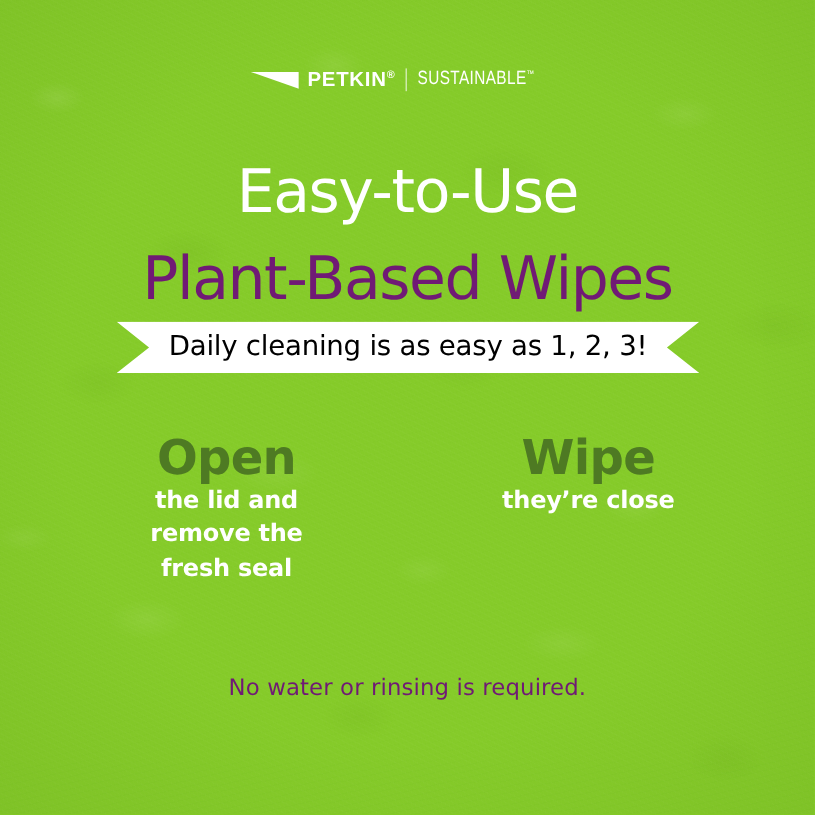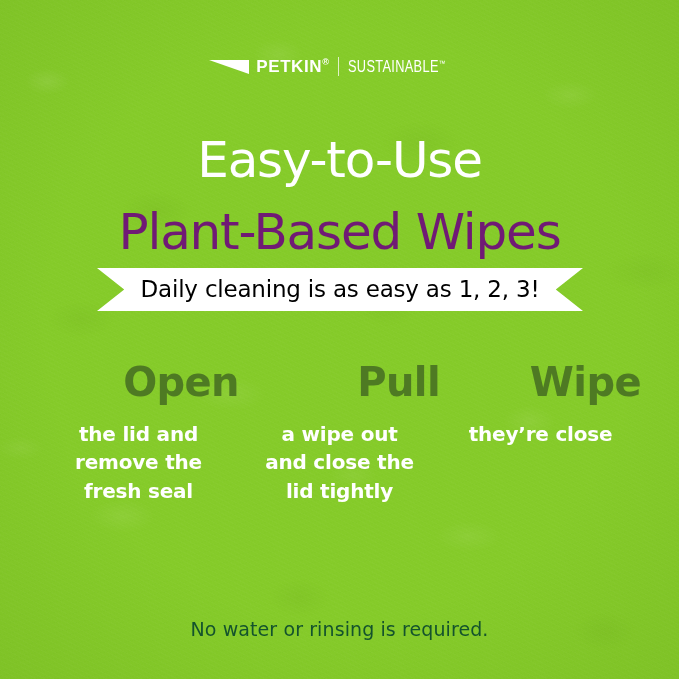--- a/index.html
+++ b/index.html
@@ -170,39 +170,37 @@
     display: flex;
     z-index: 4;
   }
   .step { flex: 1 1 0; text-align: center; }
   .step-title {
     color: #4e7a23;
     font-size: 40px;
     font-weight: 700;
     line-height: 1;
     letter-spacing: -.6px;
-    margin-bottom: 18px;
-    font-family: "DejaVu Sans", sans-serif;
-    text-align: right;
+    font-family: "DejaVu Sans", sans-serif;
   }
   .step-body {
     color: #ffffff;
     font-size: 20px;
     font-weight: 700;
     line-height: 1.42;
     letter-spacing: -.2px;
     font-family: "DejaVu Sans", sans-serif;
   }
 
   
   #footer-note {
     position: absolute;
-    top: 620px; left: 0; right: 0;
+    top: 564px; left: 0; right: 0;
     text-align: center;
-    color: #14532d;
+    color: #701a75;
     font-size: 19px;
     font-weight: 400;
     letter-spacing: .1px;
     line-height: 1;
     z-index: 4;
     font-family: "DejaVu Sans", sans-serif;
   }
 </style>
 </head>
 <body>
@@ -235,28 +233,20 @@
 
     <div class="step">
       <div class="step-title">Open</div>
       <div class="step-body">
         <div>the lid and</div>
         <div>remove the</div>
         <div>fresh seal</div>
       </div>
     </div>
 
-    <div class="step">
-      <div class="step-title">Pull</div>
-      <div class="step-body">
-        <div>a wipe out</div>
-        <div>and close the</div>
-        <div>lid tightly</div>
-      </div>
-    </div>
 
     <div class="step">
       <div class="step-title">Wipe</div>
       <div class="step-body">
         <div>they’re close</div>
       </div>
     </div>
 
   </div>
 

